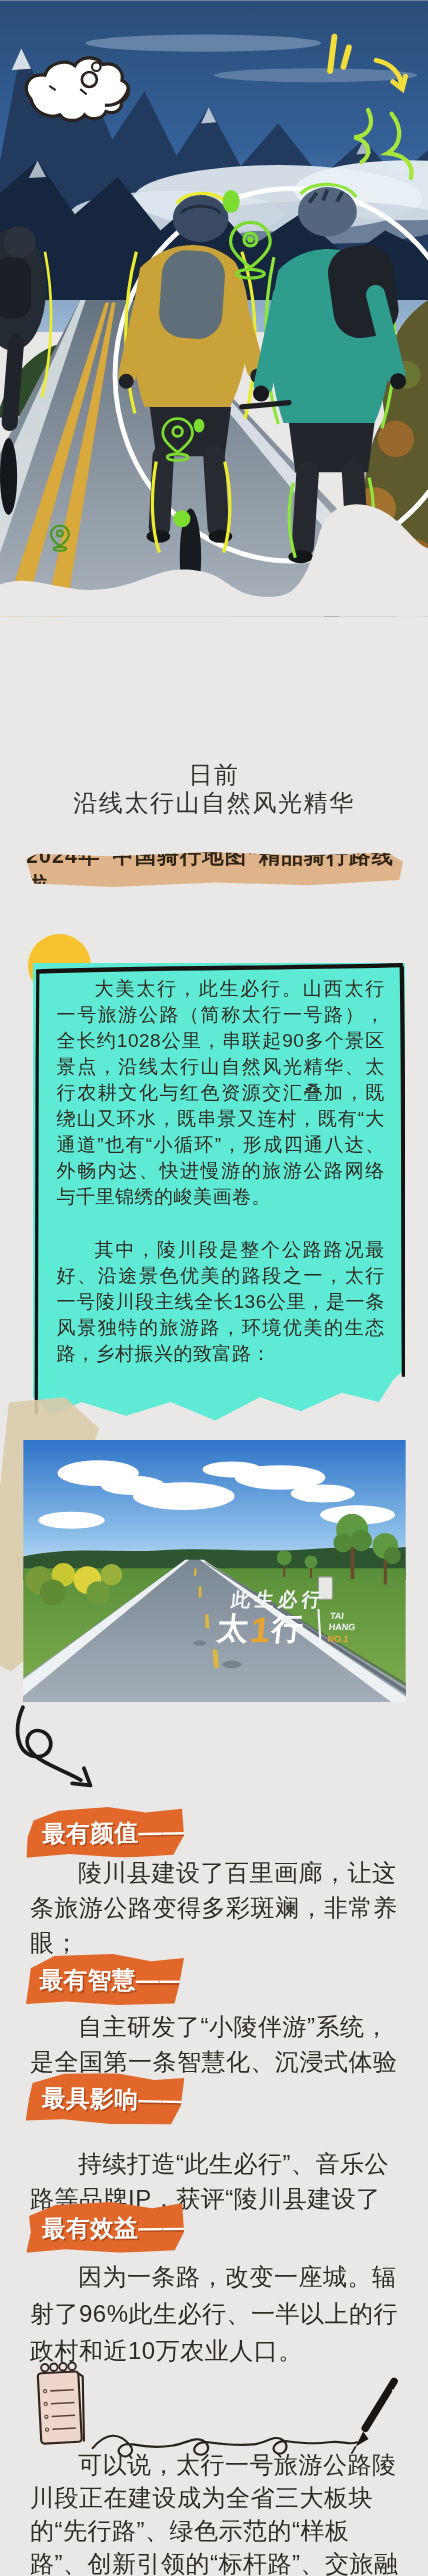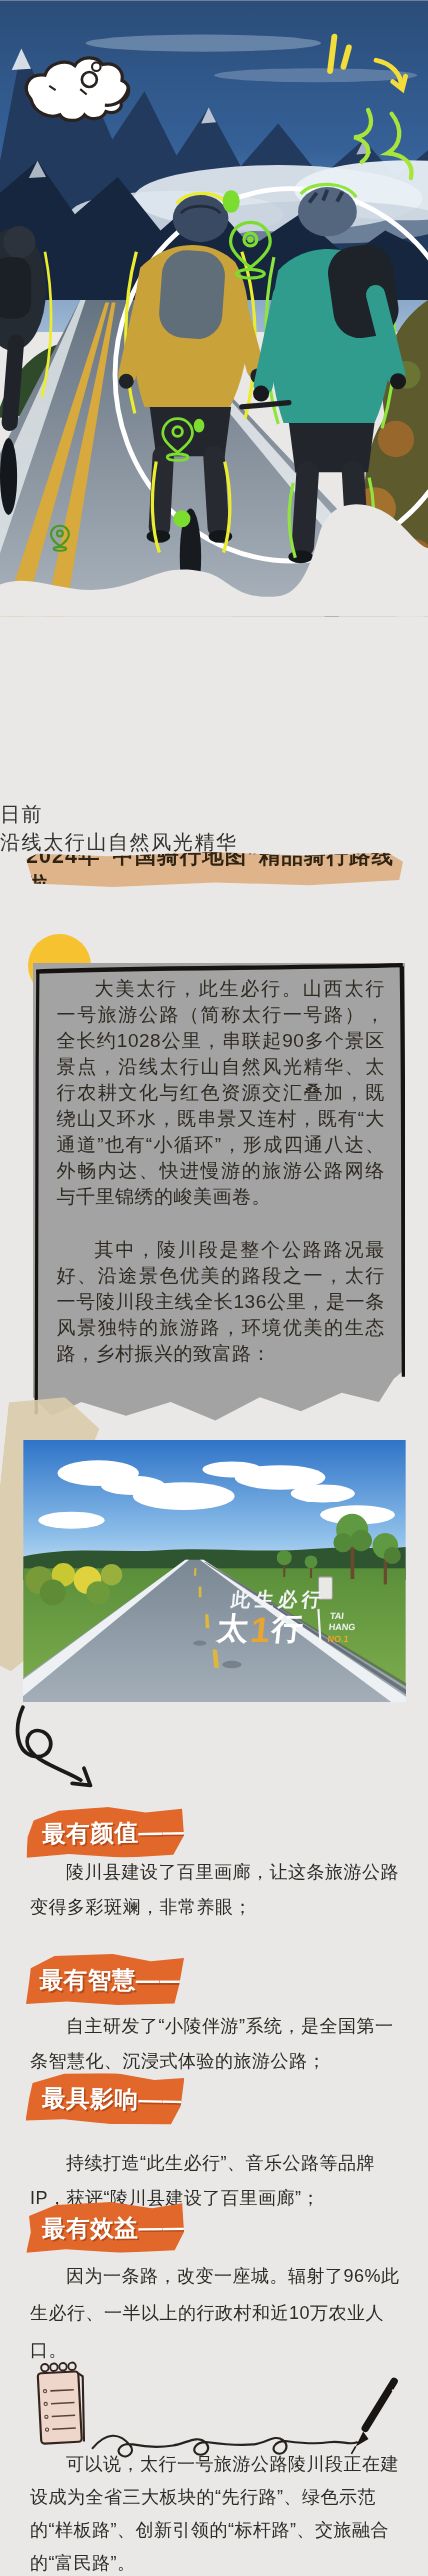--- a/index.html
+++ b/index.html
@@ -1,34 +1,34 @@
 <!DOCTYPE html>
 <html style="font-size:8.6px"><head>
 <meta charset="utf-8">
 <style>
   html,body{margin:0;padding:0;}
   body{font-family:"Liberation Sans","DejaVu Sans",sans-serif;background:#cfcfcd;}
   #page{position:relative;width:428px;height:2576px;margin:0 auto;background:#e9e8e6;overflow:hidden;}
   .abs{position:absolute;}
   
   .poem{left:0;right:0;top:640px;text-align:center;font-size:18px;line-height:30px;color:#3b3b39;letter-spacing:1.6px;}
-  .announce{left:0;right:0;top:761px;font-size:20px;line-height:28px;color:#34322f;letter-spacing:1.6px;margin-top:39px;}
+  .announce{left:0;right:0;top:761px;text-align:center;font-size:24px;line-height:28px;color:#34322f;letter-spacing:1.6px;}
   .highlight-band{left:26px;top:852px;width:377px;height:35px;background:#dfb48b;
     clip-path:polygon(0% 20%,3% 5%,22% 12%,49% 0%,73% 10%,96% 2%,100% 28%,99% 80%,75% 95%,50% 87%,23% 100%,2% 90%);
     display:flex;align-items:center;justify-content:center;}
   .highlight-band span{font-size:21.4px;font-weight:bold;color:#2f2414;letter-spacing:1.1px;}
   .yellow-dot{left:28px;top:934px;width:63px;height:63px;border-radius:50%;background:#f6c230;}
-  .intro-box{left:33px;top:963px;width:372px;height:462px;background:#a3a3a3;
+  .intro-box{left:33px;top:963px;width:372px;height:462px;background:#5eead4;
     clip-path:polygon(0 0,100% 0,100% 88%,97% 90%,93% 95%,83% 93%,72% 97%,61% 94%,49% 99%,37% 95%,25% 98%,13% 95%,5% 98%,0 94%);}
   .intro-box .inner{position:absolute;left:23.6px;right:20.3px;top:13px;color:#2f2a22;font-size:19px;line-height:26px;letter-spacing:0.5px;text-align:justify;}
   .intro-box p{margin:0;text-indent:2em;}
   .intro-box p + p{margin-top:27px;}
   .scrap{left:-5.4px;top:1396px;width:101px;height:278px;background:#d9cbab;opacity:.9;transform:rotate(6deg);
     clip-path:polygon(0 4%,55% 0,92% 10%,78% 28%,96% 44%,74% 62%,88% 78%,52% 92%,30% 100%,0 96%);}
-  .para{left:30px;width:373px;color:#2e2b27;font-size:18px;line-height:35px;letter-spacing:0.5px;}
+  .para{left:30px;width:373px;color:#2e2b27;font-size:24px;line-height:35px;letter-spacing:0.5px;}
   .para p{margin:0;text-indent:2em;}
   .para.tall{line-height:37px;}
   .para.concl{line-height:33px;}
   .badge{left:26px;width:158px;height:51px;background:#e2672a;display:flex;align-items:center;}
   .badge span{padding-left:16px;font-size:23.6px;font-weight:bold;color:#ffffff;letter-spacing:0.5px;text-shadow:1.6px 1.6px 0 rgba(140,55,12,.55);white-space:nowrap;}
   .badge.b1{clip-path:polygon(5% 24%,21% 6%,52% 0%,76% 12%,99% 6%,100% 58%,93% 96%,62% 100%,27% 91%,0% 97%,1% 56%);transform:rotate(-1deg);}
   .badge.b2{clip-path:polygon(3% 28%,18% 4%,55% 0%,79% 14%,100% 8%,97% 60%,94% 97%,58% 100%,26% 93%,0% 98%,2% 55%);justify-content:flex-end;}
   .badge.b3{clip-path:polygon(4% 22%,24% 3%,57% 0%,81% 12%,100% 7%,98% 62%,92% 98%,55% 100%,24% 92%,0% 96%,2% 52%);transform:rotate(1deg);}
   .badge.b4{clip-path:polygon(2% 26%,19% 5%,54% 0%,80% 13%,99% 4%,100% 60%,94% 96%,60% 100%,25% 92%,0% 98%,3% 58%);transform:rotate(-0.6deg);}
 </style>

